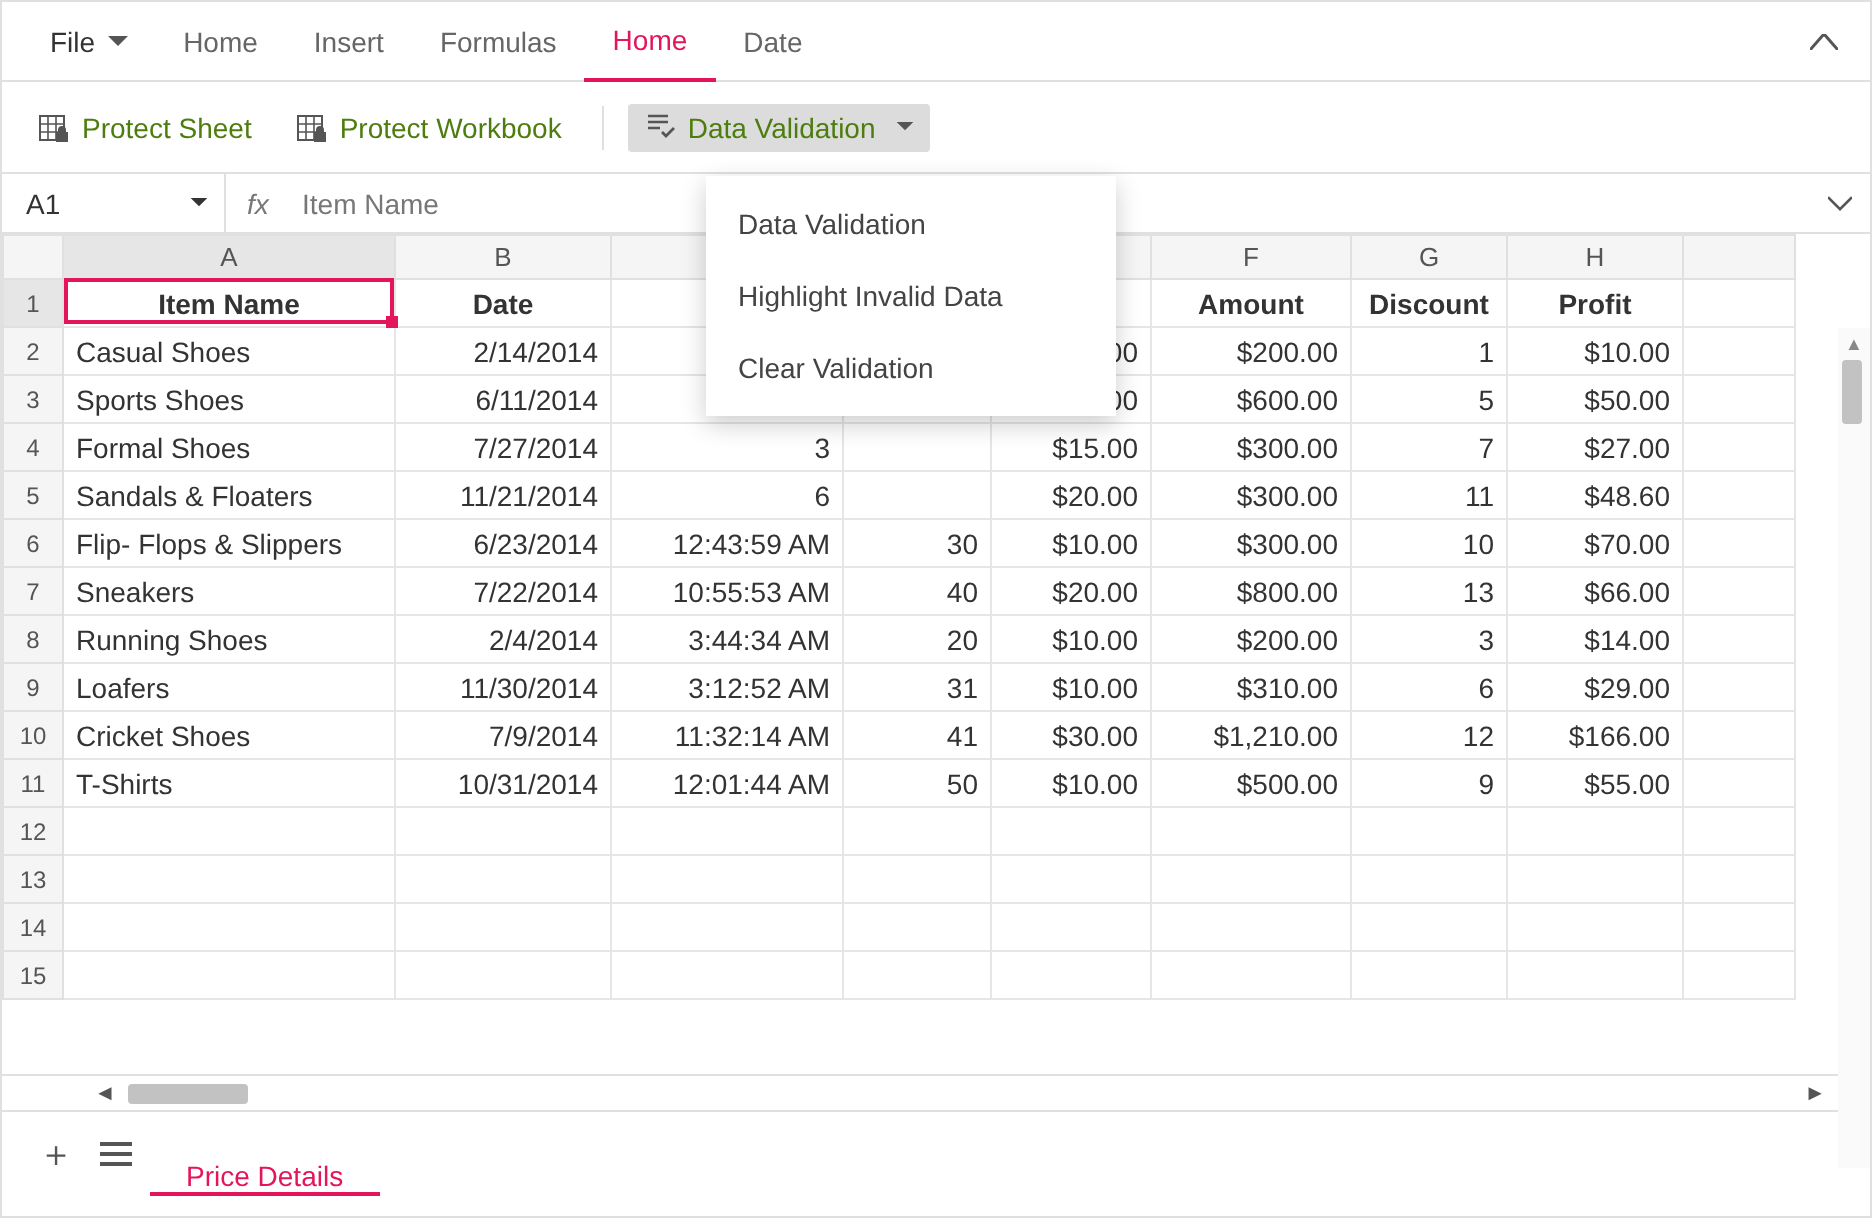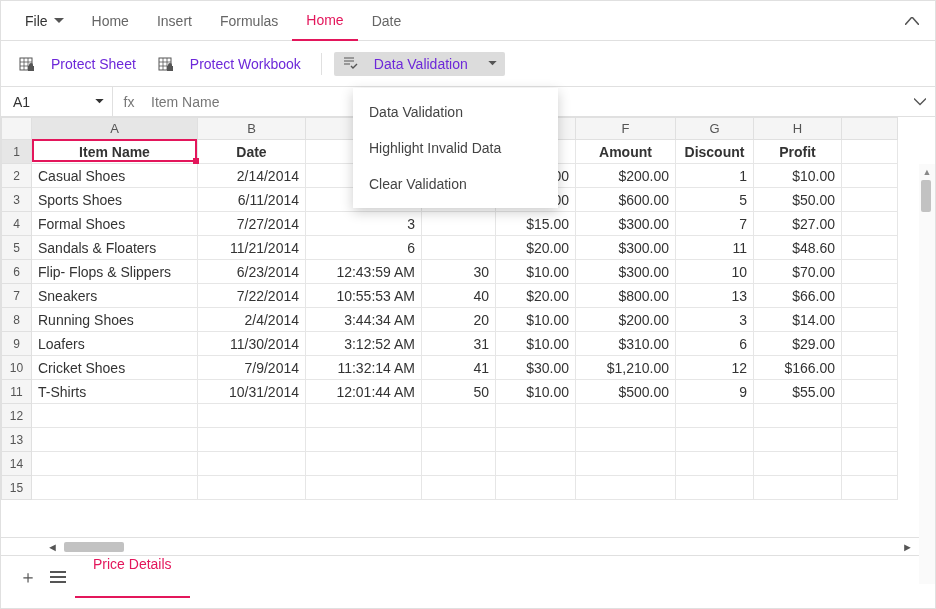--- a/index.html
+++ b/index.html
@@ -6,30 +6,30 @@
   body { width: 936px; height: 609px; background: #fff; overflow: hidden; position: relative; font-size: 13px; color: #333; border: 1px solid #e0e0e0;}
   
   .ribbon-tabs { display: flex; align-items: center; height: 40px; border-bottom: 1px solid #e0e0e0; padding: 0 10px; }
   .ribbon-tab { color: #666; font-size: 14px; height: 100%; display: flex; align-items: center; padding: 0 14px; cursor: pointer; }
   .ribbon-tab.file { color: #333; }
   .ribbon-tab.file .chev { margin-left: 6px; }
   .ribbon-tab.active { color: #e3165b; border-bottom: 2px solid #e3165b; margin-bottom: -1px; }
   .ribbon-collapse { margin-left: auto; padding: 4px 6px; cursor: pointer; color:#555;}
   
   .toolbar { display: flex; align-items: center; height: 46px; padding: 0 10px; border-bottom: 1px solid #e0e0e0; gap: 6px; }
-  .tbtn { display:flex; align-items:center; gap:16px; padding: 4px 8px; border-radius:2px; color:#6d28d9; font-size:14px; cursor:pointer;}
+  .tbtn { display:flex; align-items:center; gap:6px; padding: 4px 8px; border-radius:2px; color:#4d7c0f; font-size:14px; cursor:pointer;}
   .tbtn.active { background:#dcdcdc;}
   .tbtn .chev { margin-left:4px; color:#555;font-size:11px;}
   .sep { width:1px; height:22px; background:#e0e0e0; margin: 0 6px;}
   .iconbox { width:16px; height:16px; display:flex; align-items:center; justify-content:center; color:#555; }
   
   .fbar { display:flex; align-items:center; height: 30px; border-bottom: 1px solid #e0e0e0; }
   .namebox { width:112px; height:100%; border-right:1px solid #e0e0e0; display:flex; align-items:center; padding: 0 8px 0 12px; font-size:14px; color:#333; position:relative;}
   .namebox .chev { margin-left:auto; font-size:11px; color:#333;}
-  .fx { width:32px; display:flex; align-items:center; justify-content:center; color:#777; font-size:14px;}
+  .fx { width:32px; display:flex; align-items:center; justify-content:center; color:#777; font-style:italic; font-size:14px;}
   .fval { flex:1; padding: 0 6px; color:#777; font-size:14px;}
   .fexp { width:30px; display:flex; align-items:center; justify-content:center; color:#555; cursor:pointer;}
   
   .grid { position:relative; height: 420px; overflow:hidden;}
   table { border-collapse: collapse; table-layout: fixed; }
   .corner { width:30px; height:22px; background:#f5f5f5; border:1px solid #e0e0e0;}
   th.colh { background:#f5f5f5; height:22px; border:1px solid #e0e0e0; color:#555; font-weight:normal; font-size:13px;}
   th.colh.sel { background:#e6e6e6; }
   td.rowh { width:30px; text-align:center; background:#f5f5f5; border:1px solid #e0e0e0; color:#555; font-size:12px;}
   td.rowh.sel { background:#e6e6e6; }
@@ -47,21 +47,21 @@
   .vscroll .up, .vscroll .dn { height:16px; display:flex; align-items:center; justify-content:center; font-size:9px; color:#888;}
   .vscroll .thumb { position:absolute; left:2px; top:16px; width:10px; height:32px; background:#c2c2c2; border-radius:2px;}
   
   .hscroll-row { height:18px; border-top:1px solid #e0e0e0; display:flex; align-items:center; padding:0 16px 0 40px;}
   .hscroll { flex:1; height:10px; position:relative;}
   .hthumb { position:absolute; left:0; top:0; height:10px; width:60px; background:#c2c2c2; border-radius:2px;}
   .harrow { font-size:11px; color:#555; padding:0 6px; cursor:pointer;}
   
   .sheetbar { height:42px; display:flex; align-items:center; gap:4px; padding: 0 14px; border-top:1px solid #e0e0e0;}
   .sheetbtn { width:26px; height:26px; display:flex; align-items:center; justify-content:center; color:#555; cursor:pointer; font-size:18px;}
-  .sheettab { height:42px; display:flex; align-items:flex-start; padding: 0 18px; color:#666; font-size:14px; cursor:pointer;}
+  .sheettab { height:42px; display:flex; align-items:flex-end; padding: 0 18px; color:#666; font-size:14px; cursor:pointer;}
   .sheettab.active { color:#e3165b; border-bottom: 2px solid #e3165b; margin-bottom:-1px;}
   svg { display:block;}
 </style>
 </head>
 <body>
 
 <div class="ribbon-tabs">
   <div class="ribbon-tab file">
     <span>File</span>
     <span class="chev">

